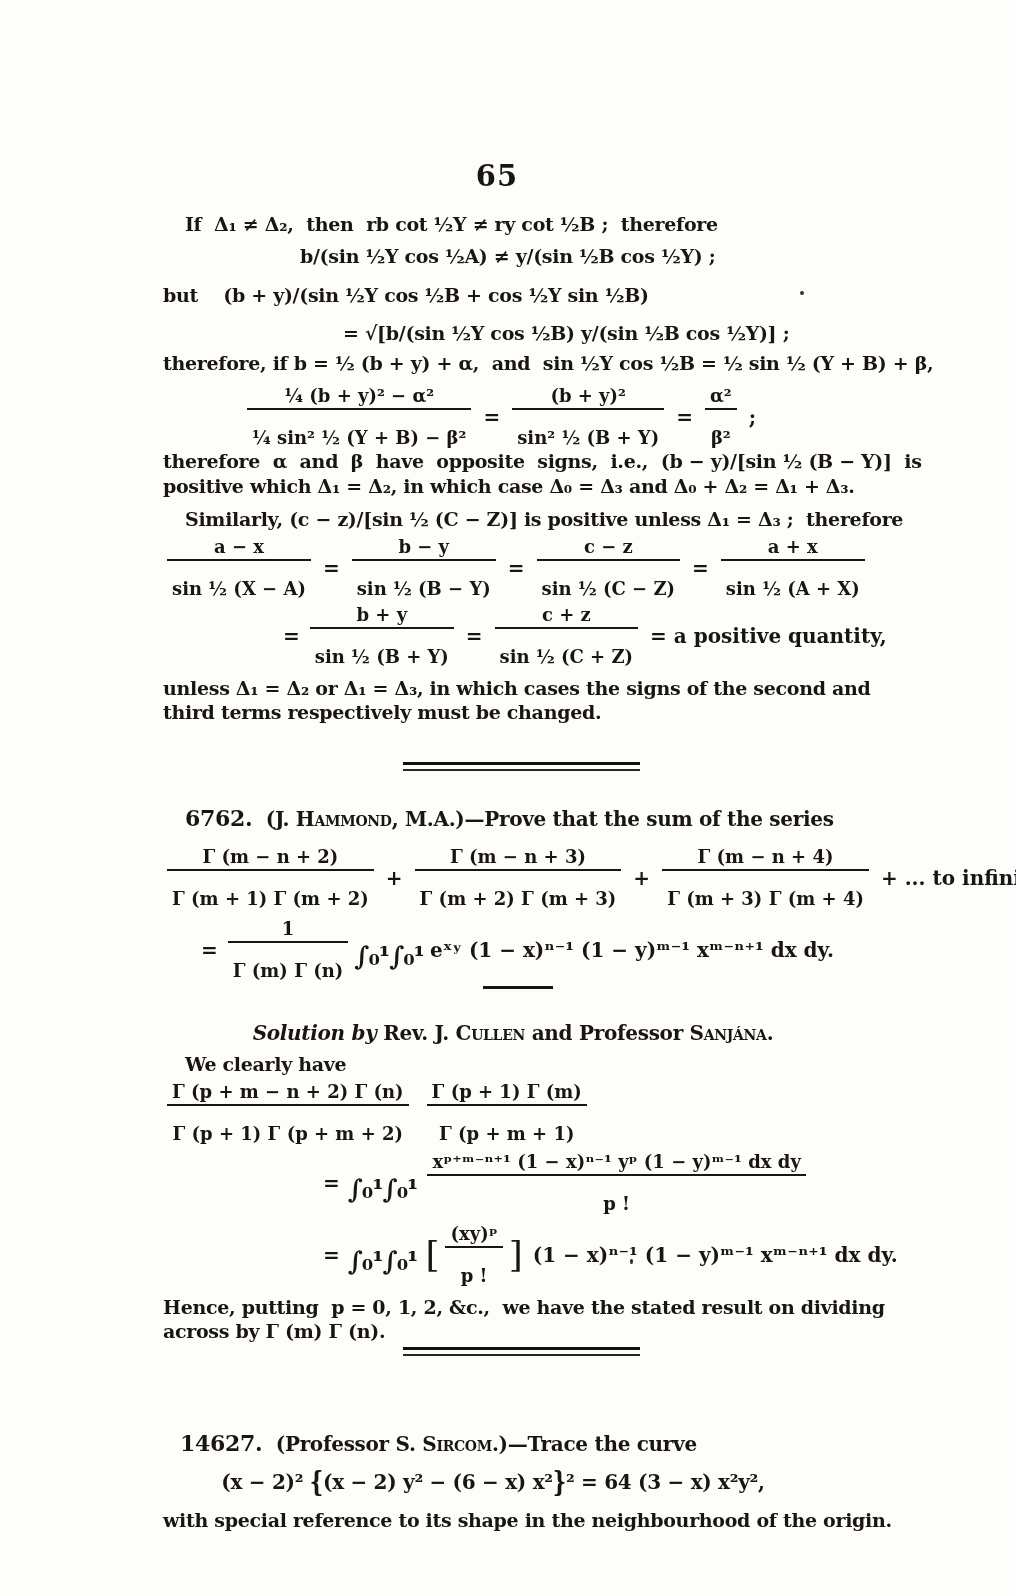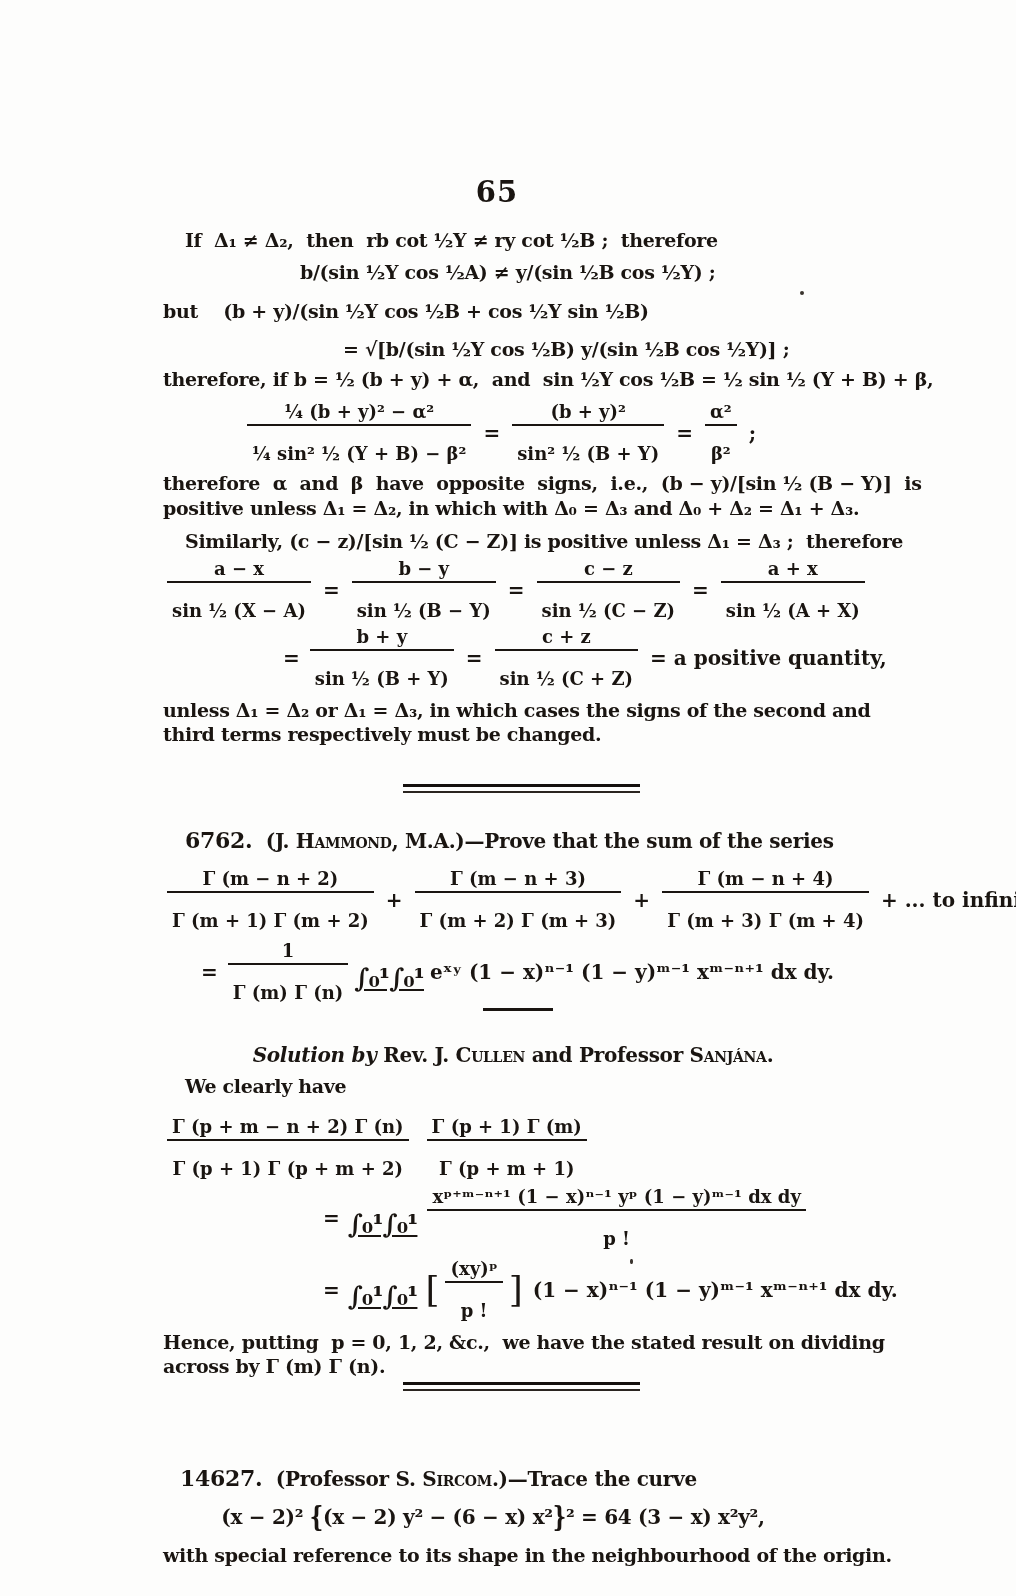--- a/index.html
+++ b/index.html
@@ -1,64 +1,64 @@
 <!DOCTYPE html>
 <html><head>
 <meta charset="utf-8">
 <style>
   html,body{margin:0;padding:0;background:#ffffff;}
   body{
     width:1016px;height:1596px;position:relative;overflow:hidden;
     background:#fdfdfc;color:#1a1511;
     font-family:"DejaVu Serif","Liberation Serif",serif;font-weight:700;
   }
-  .column{position:absolute;left:163px;top:174px;width:700px;}
+  .column{position:absolute;left:163px;top:158px;width:700px;}
   .pageno{font-size:29px;line-height:36px;text-align:center;padding-right:32px;letter-spacing:1px;}
   .tline{font-size:19px;line-height:25px;white-space:pre;letter-spacing:-0.3px;}
   .ind22{padding-left:22px;}
   .ind17{padding-left:17px;}
   .center{text-align:center;}
   .l1{margin-top:18px;}
   .l2{margin-top:5px;line-height:29px;padding-left:137px;}
   .l3{margin-top:11px;line-height:26px;}
   .l4{margin-top:11px;line-height:28px;padding-left:180px;}
   .l5{margin-top:2px;line-height:28px;}
-  .l7{margin-top:6px;}
+  .l7{}
   .l8{line-height:24px;}
   .l9{margin-top:8px;line-height:26px;}
   .l12{margin-top:8px;line-height:24px;}
   .l13{line-height:24px;}
   .l14{margin-top:33px;line-height:28px;font-size:20px;}
   .l17{margin-top:30px;line-height:28px;font-size:20px;}
   .l18{margin-top:4px;line-height:26px;}
   .l22{margin-top:8px;line-height:24px;}
   .l23{line-height:24px;}
   .l25{margin-top:72px;line-height:30px;font-size:20px;}
   .l27{margin-top:8px;line-height:26px;}
   .pnum{font-size:22px;}
   .sc{font-variant:small-caps;}
   .it{font-style:italic;}
   .eqrow{display:flex;align-items:center;font-size:20px;white-space:pre;}
   .eq1{margin-top:8px;padding-left:80px;}
   .eq2{margin-top:4px;}
   .eq3{margin-top:4px;padding-left:120px;}
   .eq4{margin-top:13px;}
   .eq5{margin-top:8px;padding-left:38px;}
-  .eq6{margin-top:17px;}
+  .eq6{margin-top:4px;}
   .eq7{margin-top:6px;padding-left:160px;}
   .eq8{margin-top:8px;padding-left:160px;}
   .eq9{margin-top:6px;line-height:34px;font-size:20px;text-align:center;padding-right:40px;}
   .frac{display:inline-block;text-align:center;font-size:18px;line-height:22px;margin:0 4px;vertical-align:middle;}
   .frac .num{display:block;padding:0 5px 1px 5px;}
   .frac .den{display:block;border-top:2px solid #1a1511;padding:17px 5px 0 5px;}
   .op{margin:0 8px;}
   .lead{margin-right:6px;}
   .eqtail{margin-left:8px;}
   .gap14{margin-left:14px;}
-  .intg{font-size:26px;margin:12px 6px 0 2px;letter-spacing:-1px;text-decoration:underline;}
+  .intg{font-size:26px;margin:12px 6px 0 2px;letter-spacing:-1px;}
   .bigbracket{font-size:36px;line-height:1;font-weight:400;margin:0 2px;}
   .brace{display:inline-block;transform:scaleY(1.35);font-size:21px;}
   .divider{width:237px;margin-left:240px;height:4px;border-top:3px solid #14100d;border-bottom:2px solid #2a2520;}
   .div1{margin-top:38px;}
   .div2{margin-top:4px;}
   .srule{margin-top:4px;width:70px;margin-left:320px;border-top:3px solid #1a1511;}
   .watermark{position:absolute;left:653px;top:1611px;display:flex;align-items:baseline;gap:8px;color:#b3b3b3;font-weight:400;}
   .wm-pre{font-family:"DejaVu Sans","Liberation Sans",sans-serif;font-size:17px;}
   .wm-logo{font-family:"DejaVu Serif","Liberation Serif",serif;font-size:35px;letter-spacing:1px;}
   .speck{position:absolute;background:#3a342e;}
@@ -74,21 +74,21 @@
 
   <div class="tline l1 ind22">If  Δ₁ ≠ Δ₂,  then  rb cot ½Y ≠ ry cot ½B ;  therefore</div>
   <div class="tline l2">b/(sin ½Y cos ½A) ≠ y/(sin ½B cos ½Y) ;</div>
   <div class="tline l3">but    (b + y)/(sin ½Y cos ½B + cos ½Y sin ½B)</div>
   <div class="tline l4">= √[b/(sin ½Y cos ½B) y/(sin ½B cos ½Y)] ;</div>
   <div class="tline l5">therefore, if b = ½ (b + y) + α,  and  sin ½Y cos ½B = ½ sin ½ (Y + B) + β,</div>
 
   <div class="eqrow eq1"><span class="frac"><span class="num">¼ (b + y)² − α²</span><span class="den">¼ sin² ½ (Y + B) − β²</span></span><span class="op">=</span><span class="frac"><span class="num">(b + y)²</span><span class="den">sin² ½ (B + Y)</span></span><span class="op">=</span><span class="frac"><span class="num">α²</span><span class="den">β²</span></span><span class="eqtail">;</span></div>
 
   <div class="tline l7">therefore  α  and  β  have  opposite  signs,  i.e.,  (b − y)/[sin ½ (B − Y)]  is</div>
-  <div class="tline l8">positive unless Δ₁ = Δ₂, in which with Δ₀ = Δ₃ and Δ₀ + Δ₂ = Δ₁ + Δ₃.</div>
+  <div class="tline l8">positive which Δ₁ = Δ₂, in which case Δ₀ = Δ₃ and Δ₀ + Δ₂ = Δ₁ + Δ₃.</div>
   <div class="tline l9 ind22">Similarly, (c − z)/[sin ½ (C − Z)] is positive unless Δ₁ = Δ₃ ;  therefore</div>
 
   <div class="eqrow eq2"><span class="frac"><span class="num">a − x</span><span class="den">sin ½ (X − A)</span></span><span class="op">=</span><span class="frac"><span class="num">b − y</span><span class="den">sin ½ (B − Y)</span></span><span class="op">=</span><span class="frac"><span class="num">c − z</span><span class="den">sin ½ (C − Z)</span></span><span class="op">=</span><span class="frac"><span class="num">a + x</span><span class="den">sin ½ (A + X)</span></span></div>
 
   <div class="eqrow eq3"><span class="lead">=</span><span class="frac"><span class="num">b + y</span><span class="den">sin ½ (B + Y)</span></span><span class="op">=</span><span class="frac"><span class="num">c + z</span><span class="den">sin ½ (C + Z)</span></span><span class="eqtail">= a positive quantity,</span></div>
 
   <div class="tline l12">unless Δ₁ = Δ₂ or Δ₁ = Δ₃, in which cases the signs of the second and</div>
   <div class="tline l13">third terms respectively must be changed.</div>
 
   <div class="divider div1"></div>

